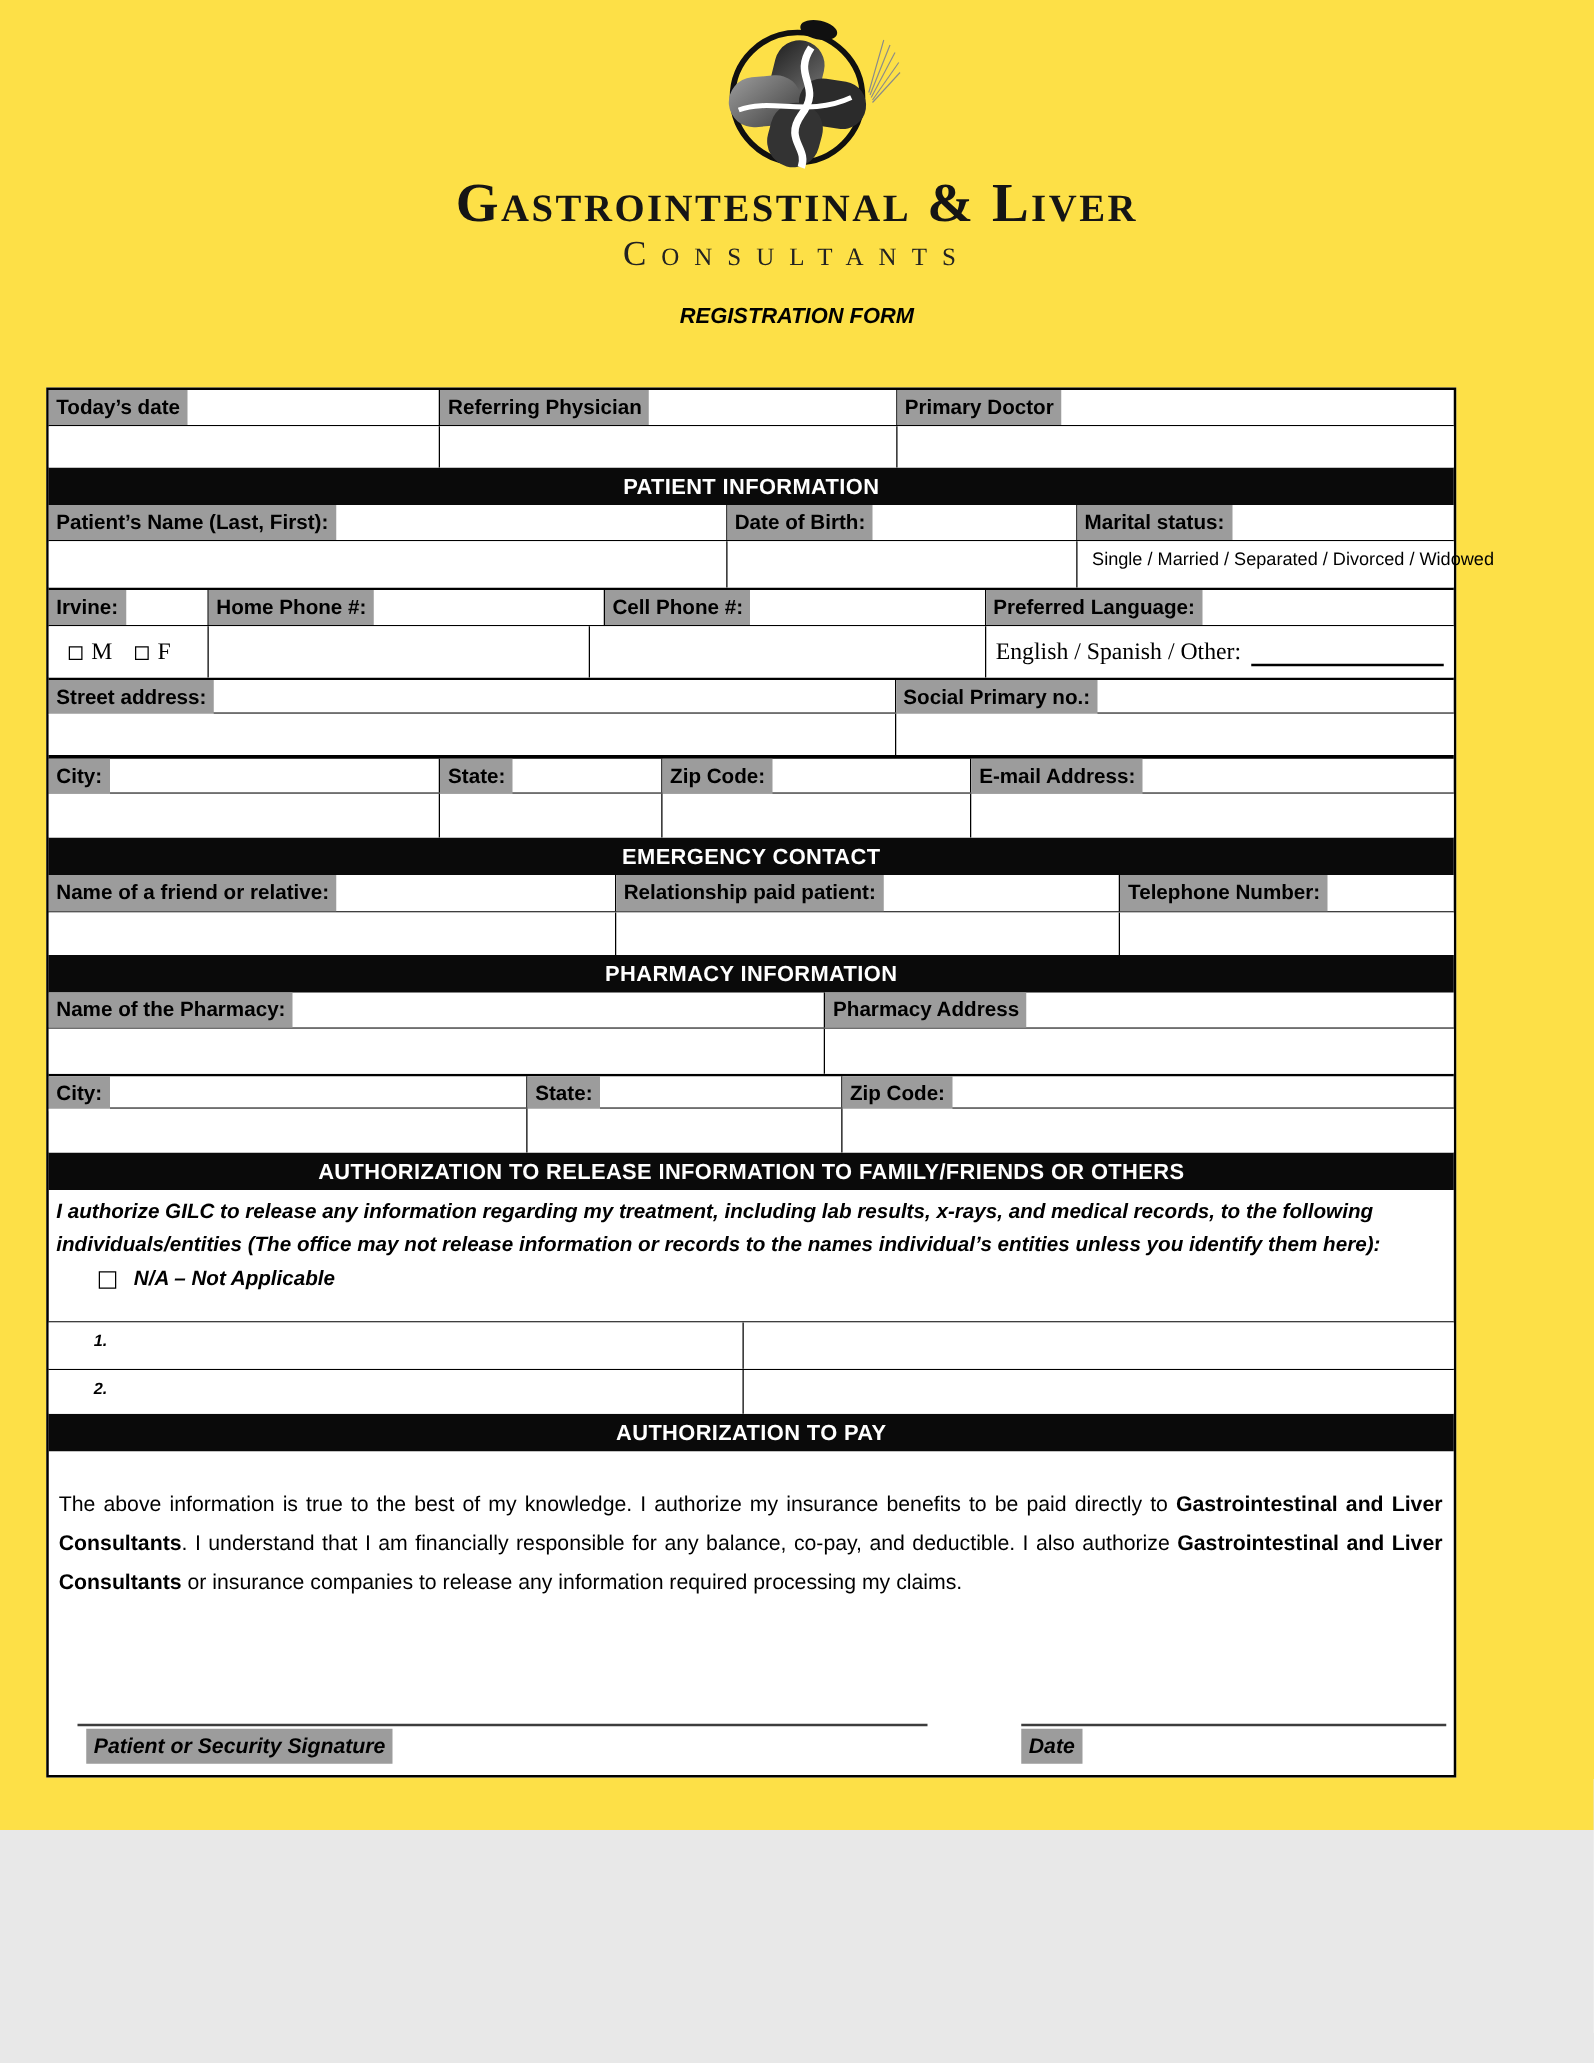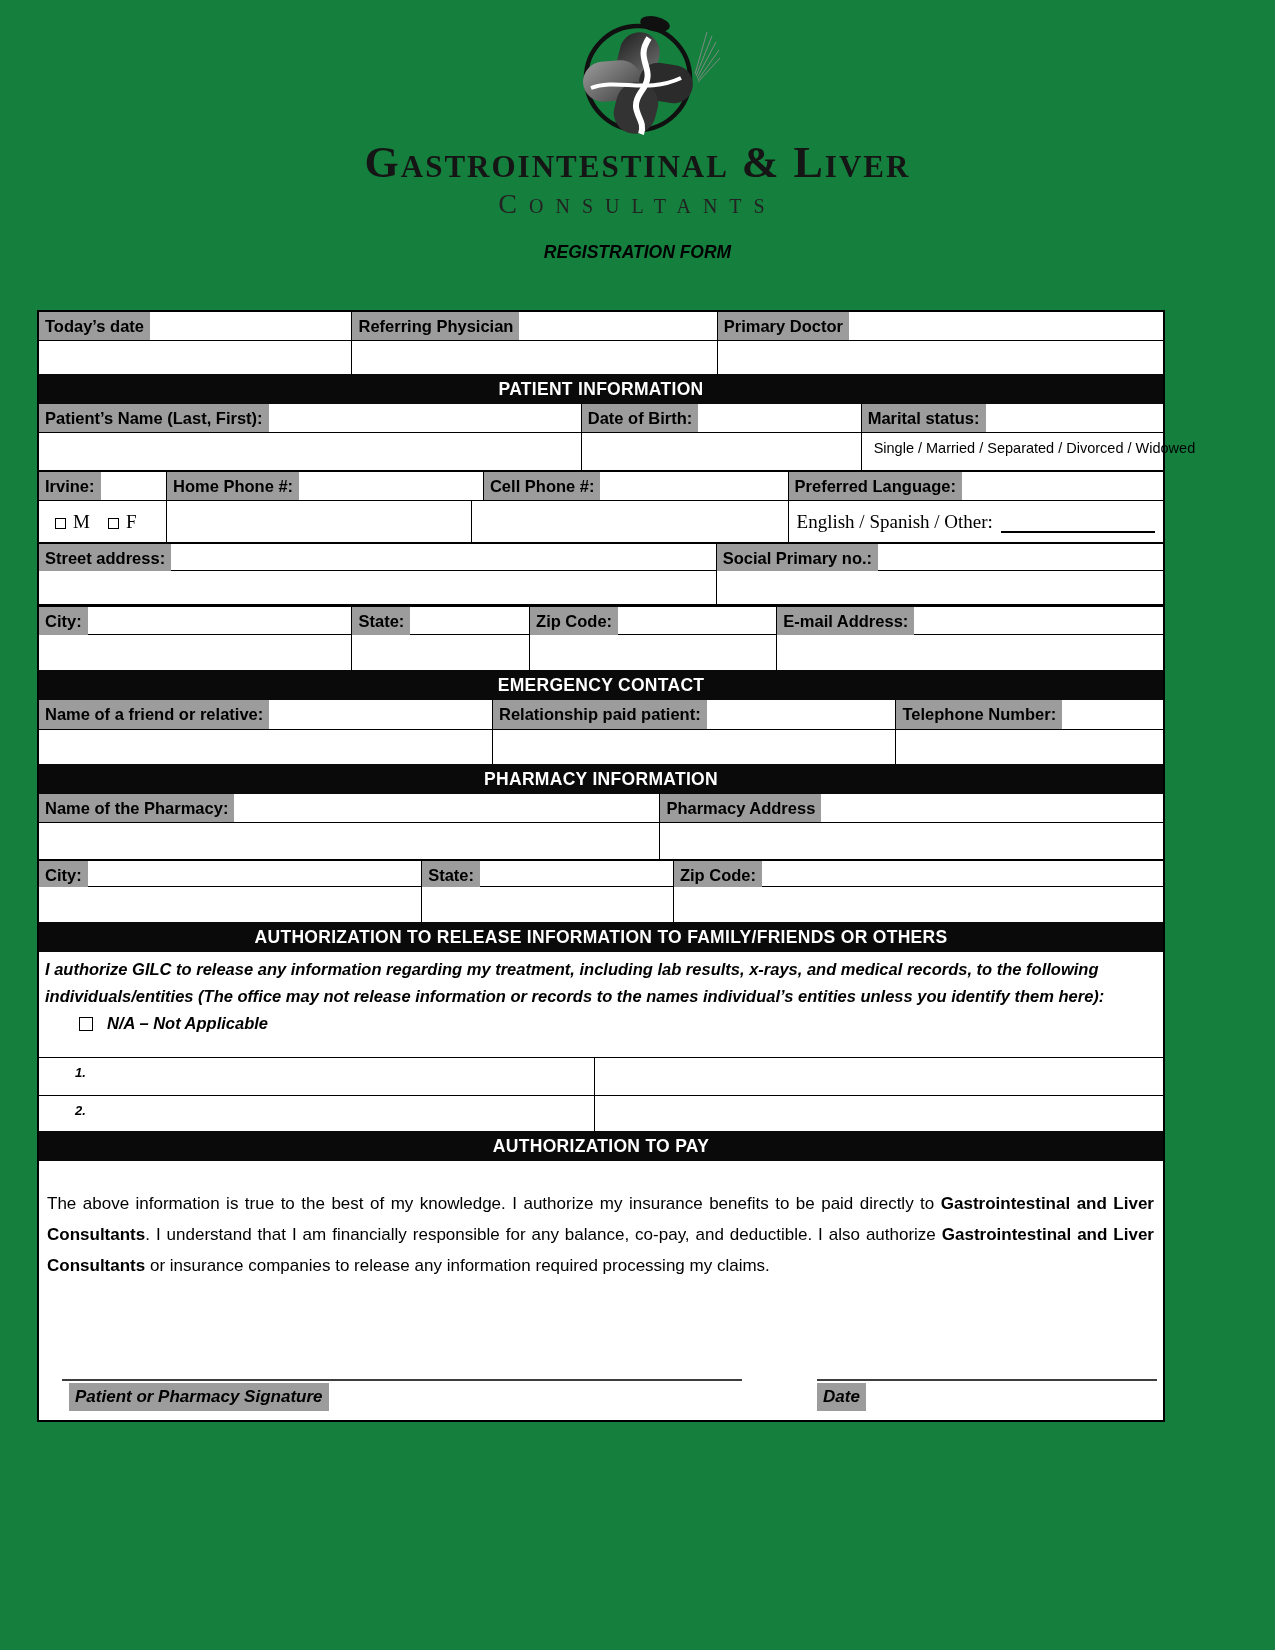--- a/index.html
+++ b/index.html
@@ -1,19 +1,19 @@
 <!DOCTYPE html>
 <html><head>
 <meta charset="utf-8">
 <style>
   * { margin:0; padding:0; box-sizing:border-box; }
   html,body { background:#e8e8e8; }
   .page {
-    position:relative; width:1275px; height:1650px; margin:0 auto;
-    background:#15803d; color:#000;
+    position:relative; width:1275px; height:1464px; margin:0 auto;
+    background:#fde047; color:#000;
     font-family:"Liberation Sans", sans-serif; overflow:hidden;
   }
   
   .hdr { position:absolute; top:0; left:0; width:100%; text-align:center; }
   .logo-wrap { margin-top:8px; height:132px; }
   .brand1 {
     font-family:"Liberation Serif", serif; font-variant:small-caps;
     font-weight:700; font-size:44px; letter-spacing:2px; color:#151515; line-height:46px;
   }
   .brand2 {
@@ -241,21 +241,21 @@
       <div class="c vc" style="width:50.6%"></div>
     </div>
 
     <div class="r banner" style="height:30px">
         <span>AUTHORIZATION TO PAY</span>
       </div>
     <div class="r" style="height:259px">
       <div class="c payblock" style="width:100%">
         <div class="pay-p"><span>The above information is true to the best of my knowledge. I authorize my insurance benefits to be paid directly to </span><span style="font-weight: 700;">Gastrointestinal and Liver Consultants</span><span>. I understand that I am financially responsible for any balance, co-pay, and deductible. I also authorize </span><span style="font-weight: 700;">Gastrointestinal and Liver Consultants</span><span> or insurance companies to release any information required processing my claims.</span></div>
         <div class="sigline" style="left:23px; width:680px; top:218px"></div>
-        <div class="sigl" style="left:30px; top:222px"><span class="hl">Patient or Pharmacy Signature</span></div>
+        <div class="sigl" style="left:30px; top:222px"><span class="hl">Patient or Security Signature</span></div>
         <div class="sigline" style="left:778px; width:340px; top:218px"></div>
         <div class="sigl" style="left:778px; top:222px"><span class="hl">Date</span></div>
       </div>
     </div>
 
   </div>
 
 
 </div>
 

